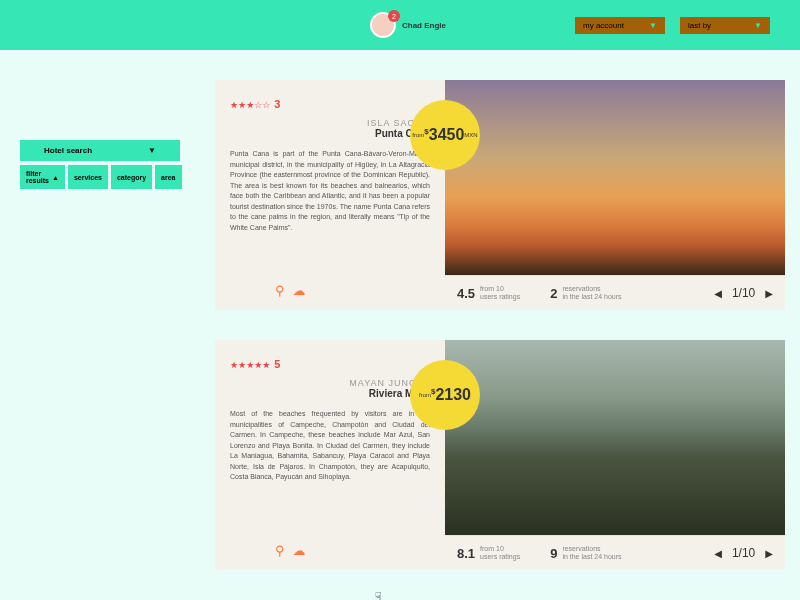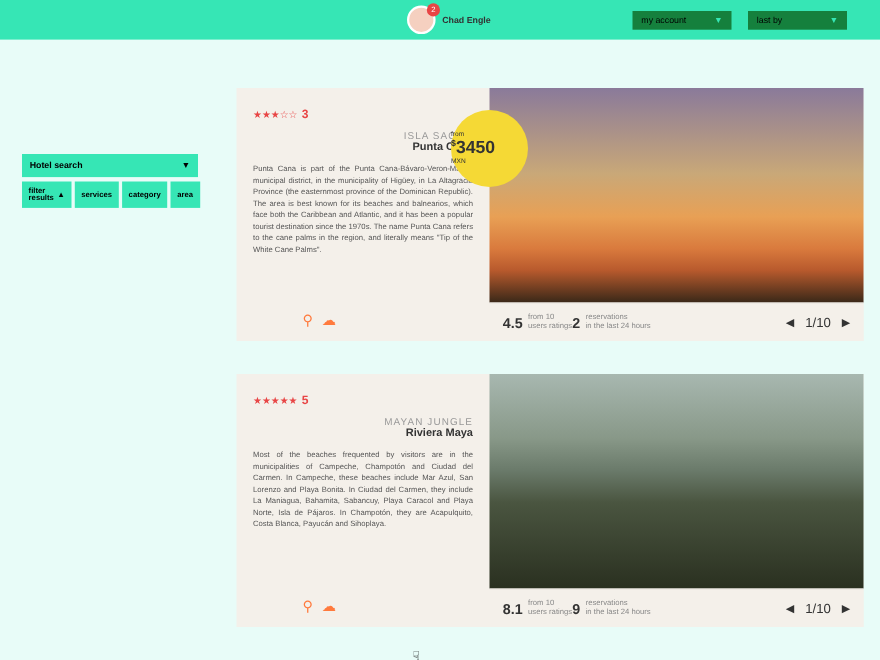--- a/index.html
+++ b/index.html
@@ -1,47 +1,47 @@
 <!DOCTYPE html>
 <html><head>
 <meta charset="utf-8">
 <style>
 *{box-sizing:border-box;margin:0;padding:0;font-family:Arial,Helvetica,sans-serif}
 body{background:#e8fcf8;width:800px;height:600px;overflow:hidden}
-.header{background:#36e6b5;height:36px;display:flex;align-items:center;justify-content:flex-end;padding:0 30px;gap:15px}
+.header{background:#36e6b5;height:50px;display:flex;align-items:center;justify-content:flex-end;padding:0 30px;gap:15px}
 .user{display:flex;align-items:center;gap:6px;margin-right:auto;margin-left:340px}
 .avatar{width:26px;height:26px;border-radius:50%;background:#f5d0c0;border:2px solid #fff;position:relative}
 .badge{position:absolute;top:-4px;right:-6px;background:#e84545;color:#fff;font-size:7px;border-radius:50%;width:12px;height:12px;display:flex;align-items:center;justify-content:center}
 .username{font-size:8px;font-weight:bold;color:#333}
-.dropdown{background:#15803d;padding:4px 8px;font-size:8px;display:flex;align-items:center;min-width:90px;justify-content:space-between}
+.dropdown{background:#a16207;padding:4px 8px;font-size:8px;display:flex;align-items:center;min-width:90px;justify-content:space-between}
 .tri{color:#36e6b5;font-size:8px}
 .sidebar{position:absolute;left:20px;top:140px;width:160px}
-.srch{background:#36e6b5;padding:6px 7px;font-size:8px;font-weight:bold;display:flex;justify-content:space-between;margin-bottom:4px}
+.srch{background:#36e6b5;padding:6px 24px;font-size:8px;font-weight:bold;display:flex;justify-content:space-between;margin-bottom:4px}
 .filters{display:flex;gap:3px}
 .fbtn{background:#36e6b5;padding:5px 6px;font-size:7px;font-weight:bold;display:flex;align-items:center;gap:3px}
 .card{position:absolute;left:215px;width:570px;height:230px;background:#f4f0ea;display:flex}
 .c1{top:80px}.c2{top:340px}
 .left{width:230px;padding:18px 15px;position:relative}
 .stars{font-size:9px;color:#e84545;margin-bottom:8px}
 .score{color:#e84545;font-weight:bold;font-size:11px;margin-left:4px}
 .loc{font-size:9px;color:#999;text-align:right;letter-spacing:1px}
 .dest{font-size:10px;font-weight:bold;text-align:right;color:#333;margin-bottom:10px}
 .desc{font-size:7px;line-height:1.5;color:#555;text-align:justify}
 .icns{position:absolute;bottom:12px;left:60px;display:flex;gap:8px}
 .icn{color:#ff7a3d;font-size:13px}
 .right{flex:1;position:relative}
 .img{width:100%;height:195px;background:#555}
 .sunset{background:linear-gradient(to bottom,#8a7a9a 0%,#c9a878 40%,#e8a055 60%,#d97a3d 75%,#b85a2d 85%,#3a2818 100%)}
 .cliff{background:linear-gradient(to bottom,#a8b8b0 0%,#889888 30%,#6a7a6a 45%,#4a5540 60%,#2a3020 100%)}
-.price{position:absolute;top:20px;left:-35px;width:70px;height:70px;border-radius:50%;background:#f5d935;display:flex;flex-direction:column;justify-content:center}
+.price{position:absolute;top:20px;left:-35px;width:70px;height:70px;border-radius:50%;background:#f5d935;display:flex;flex-direction:row;align-items:center;justify-content:center}
 .pfrom{font-size:6px;color:#333}
 .pval{font-size:16px;font-weight:bold;color:#333}
 .pval sup{font-size:8px}
 .pcur{font-size:6px;color:#333}
-.footer{position:absolute;bottom:0;left:0;right:0;height:35px;background:#f4f0ea;display:flex;align-items:center;padding:0 12px;font-size:7px;border-top:1px solid rgba(0,0,0,0.05)}
+.footer{position:absolute;bottom:0;left:0;right:0;height:35px;background:#f4f0ea;display:flex;align-items:center;padding:0 12px;gap:30px;font-size:7px;border-top:1px solid rgba(0,0,0,0.05)}
 .fstat{display:flex;align-items:center;gap:5px}
 .fnum{font-size:13px;font-weight:bold;color:#333}
 .flab{color:#888;line-height:1.2}
 .pag{margin-left:auto;display:flex;align-items:center;gap:10px}
 .arr{font-size:10px;color:#333;cursor:pointer}
 .pgtxt{font-size:12px;color:#333}
 .cursor{position:absolute;left:375px;top:590px;font-size:11px}
 </style>
 </head>
 <body>
@@ -121,20 +121,24 @@
     <div class="loc">MAYAN JUNGLE</div>
     <div class="dest">Riviera Maya</div>
     <div class="desc">Most of the beaches frequented by visitors are in the municipalities of Campeche, Champotón and Ciudad del Carmen. In Campeche, these beaches include Mar Azul, San Lorenzo and Playa Bonita. In Ciudad del Carmen, they include La Maniagua, Bahamita, Sabancuy, Playa Caracol and Playa Norte, Isla de Pájaros. In Champotón, they are Acapulquito, Costa Blanca, Payucán and Sihoplaya.</div>
     <div class="icns">
       <span class="icn">⚲</span>
       <span class="icn">☁</span>
     </div>
   </div>
   <div class="right">
     <div class="img cliff"></div>
+    <div class="price">
+      <div class="pfrom">from</div>
+      <div class="pval"><sup>$</sup><span>2130</span></div>
+    </div>
     <div class="footer">
       <div class="fstat">
         <span class="fnum">8.1</span>
         <span class="flab"><span>from 10</span><br><span>users ratings</span></span>
       </div>
       <div class="fstat">
         <span class="fnum">9</span>
         <span class="flab"><span>reservations</span><br><span>in the last 24 hours</span></span>
       </div>
       <div class="pag">

